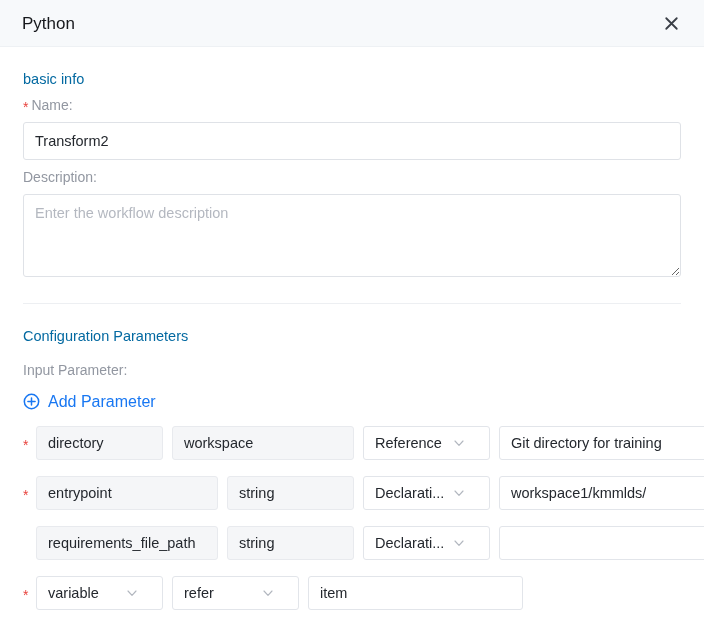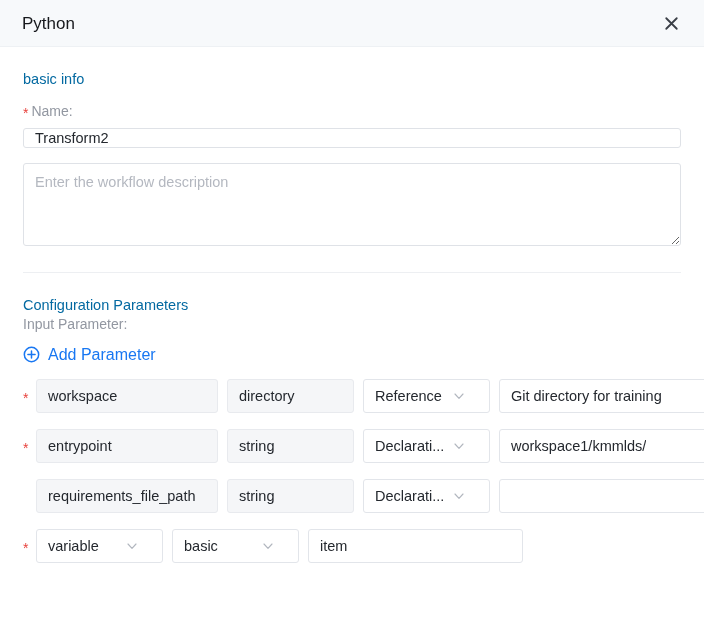--- a/index.html
+++ b/index.html
@@ -61,42 +61,42 @@
 
   .section-title {
     font-size: 14.5px;
     color: #0369a1;
     margin: 0;
     padding-top: 24px;
     line-height: 1.2;
   }
 
   .field {
-    margin-top: 15px;
+    margin-top: 9px;
   }
 
   .field-label {
     font-size: 14px;
     color: #9297a1;
     line-height: 1.2;
     margin-bottom: 8px;
     display: block;
   }
   .req-star {
     color: #e8413c;
     font-size: 14px;
     margin-right: 3px;
     font-family: "Liberation Sans", sans-serif;
     position: relative;
     top: 2px;
   }
 
   .text-input {
     width: 100%;
-    height: 20px;
+    height: 38px;
     box-sizing: border-box;
     border: 1px solid #dfe2e7;
     border-radius: 3px;
     padding: 0 11px;
     font-size: 14.5px;
     color: #24282e;
     background: #ffffff;
     font-family: "Liberation Sans", sans-serif;
     outline: none;
   }
@@ -122,21 +122,21 @@
   .divider {
     height: 1px;
     background: #edeff2;
     width: 100%;
     margin-top: 22px;
   }
 
   .sub-label {
     font-size: 14px;
     color: #9297a1;
-    margin-top: 1px;
+    margin-top: 17px;
     line-height: 1.2;
   }
 
   
   .add-param {
     display: inline-flex;
     align-items: center;
     gap: 8px;
     margin-top: 14px;
     cursor: pointer;
@@ -237,20 +237,21 @@
       <div class="section-title">basic info</div>
 
       <div class="field">
         <label class="field-label">
           <span class="req-star">*</span><span>Name:</span>
         </label>
         <input class="text-input" type="text" value="Transform2" style="">
       </div>
 
       <div class="field">
+        <label class="field-label">Description:</label>
         <textarea class="textarea-input" placeholder="Enter the workflow description" style=""></textarea>
       </div>
 
       <div class="divider"></div>
     </div>
 
     <div class="section">
       <div class="section-title">Configuration Parameters</div>
 
       <div class="sub-label">Input Parameter:</div>
@@ -261,25 +262,25 @@
             <circle cx="9" cy="9" r="7.6" fill="none" stroke="#1877f2" stroke-width="1.6"></circle>
             <path d="M9 5.2 V12.8 M5.2 9 H12.8" stroke="#1877f2" stroke-width="1.6" stroke-linecap="round"></path>
           </svg>
         </span>
         <span>Add Parameter</span>
       </div>
 
       <div class="param-rows" id="param-rows">
           <div class="param-row">
             <div class="row-star">*</div>
+            <div class="cell col-type readonly">
+              <span class="cell-text">directory</span>
+            </div>
             <div class="cell readonly col-name">
               <span class="cell-text">workspace</span>
-            </div>
-            <div class="cell col-type readonly">
-              <span class="cell-text">directory</span>
             </div>
             <div class="cell col-mode select">
               <span class="cell-text">Reference</span>
               <svg class="chev" viewBox="0 0 12 12" aria-hidden="true">
                 <path d="M2 4 L6 8.4 L10 4" fill="none" stroke="#b2b7bf" stroke-width="1.15" stroke-linecap="round" stroke-linejoin="round"></path>
               </svg>
             </div>
             <div class="cell col-value">
               <span class="cell-text">Git directory for training</span>
             </div>
@@ -322,21 +323,21 @@
           </div>
           <div class="param-row">
             <div class="row-star">*</div>
             <div class="cell col-type select">
               <span class="cell-text">variable</span>
               <svg class="chev" viewBox="0 0 12 12" aria-hidden="true">
                 <path d="M2 4 L6 8.4 L10 4" fill="none" stroke="#b2b7bf" stroke-width="1.15" stroke-linecap="round" stroke-linejoin="round"></path>
               </svg>
             </div>
             <div class="cell col-mode select">
-              <span class="cell-text">basic</span>
+              <span class="cell-text">refer</span>
               <svg class="chev" viewBox="0 0 12 12" aria-hidden="true">
                 <path d="M2 4 L6 8.4 L10 4" fill="none" stroke="#b2b7bf" stroke-width="1.15" stroke-linecap="round" stroke-linejoin="round"></path>
               </svg>
             </div>
             <div class="cell col-value">
               <span class="cell-text">item</span>
             </div>
           </div>
         </div>
     </div>

